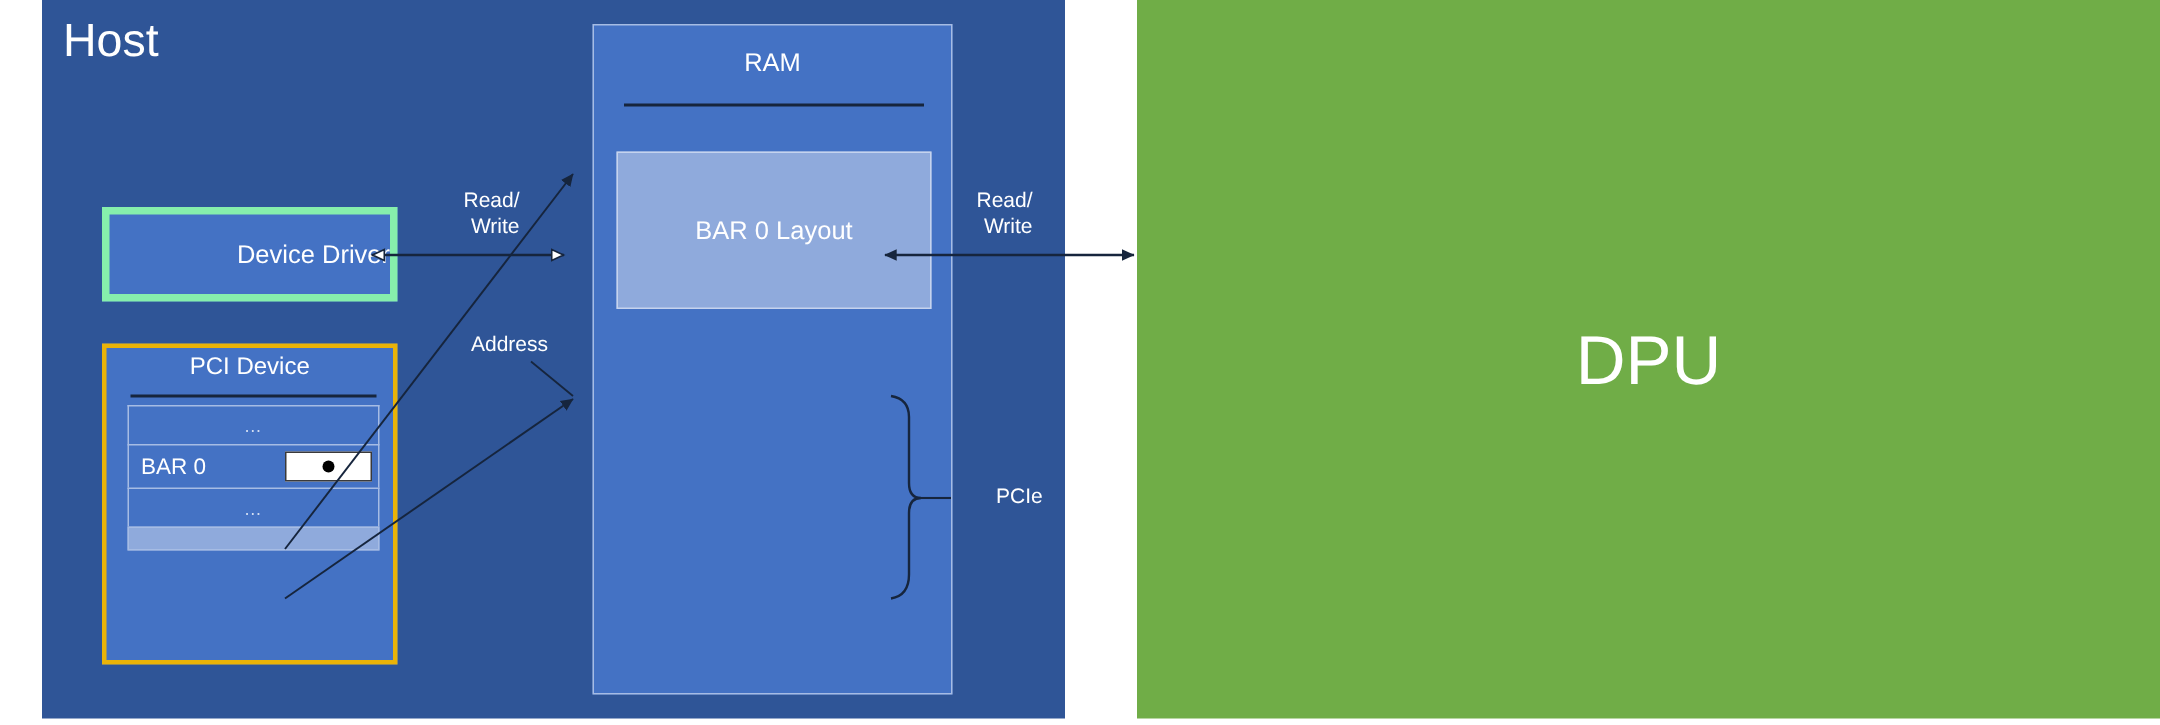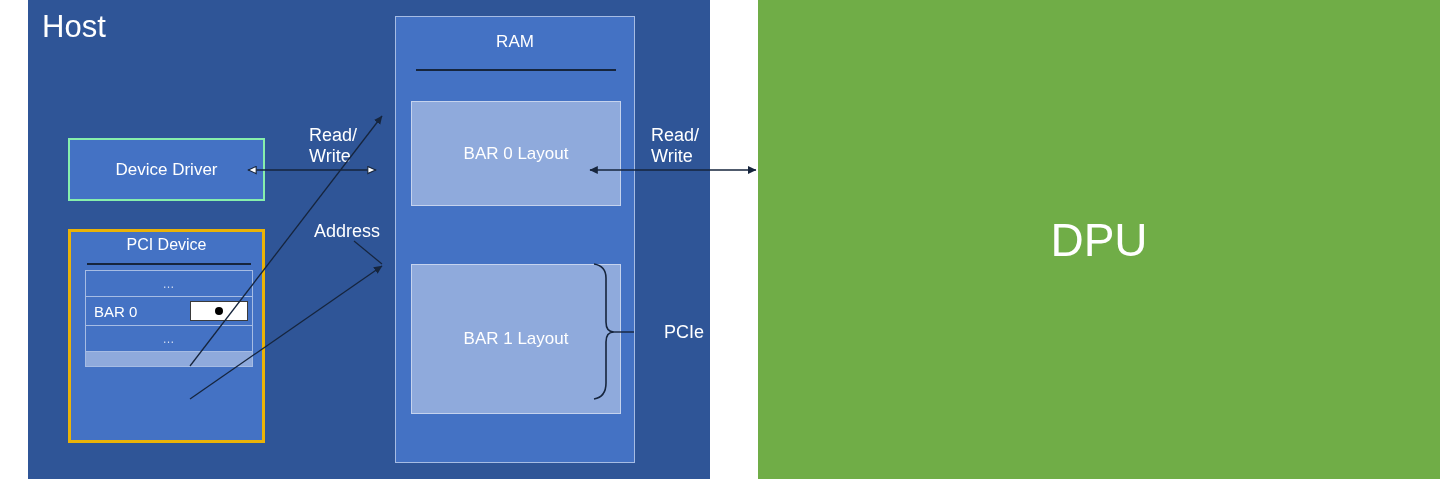--- a/index.html
+++ b/index.html
@@ -43,25 +43,25 @@
   }
 
   
   .device-driver {
     position: absolute;
     left: 40px;
     top: 138px;
     width: 197px;
     height: 63px;
     background: #4472C4;
-    border: 2px solid #86efac;
+    border: 5px solid #86efac;
     box-sizing: border-box;
     display: flex;
     align-items: center;
-    justify-content: center;
+    justify-content: flex-end;
   }
   .device-driver span {
     font-size: 17px;
     color: #ffffff;
   }
 
   
   .pci-device {
     position: absolute;
     left: 40px;
@@ -221,24 +221,24 @@
   }
   .dpu-box span {
     font-size: 46px;
     color: #ffffff;
   }
 
   
   .edge-label {
     position: absolute;
     color: #ffffff;
-    font-size: 18px;
+    font-size: 14px;
     line-height: 1.18;
     white-space: pre-line;
-    text-align: left;
+    text-align: right;
   }
   .label-rw-left   { left: 281px; top: 125px; }
   .label-rw-right  { left: 623px; top: 125px; }
   .label-address   { left: 286px; top: 221px; }
   .label-size      { left: 636px; top: 322px; }
 
   svg.overlay {
     position: absolute;
     left: 0; top: 0;
     width: 1440px;
@@ -286,23 +286,20 @@
     </div>
 
     <div class="ram-box">
       <div class="ram-title">RAM</div>
       <div class="ram-rule"></div>
 
       <div class="bar-layout bar0-layout">
         <span>BAR 0 Layout</span>
       </div>
 
-      <div class="bar-layout bar1-layout">
-        <span>BAR 1 Layout</span>
-      </div>
     </div>
 
     <div class="edge-label label-rw-left">Read/
 Write</div>
     <div class="edge-label label-rw-right">Read/
 Write</div>
     <div class="edge-label label-address">Address</div>
     <div class="edge-label label-size">PCIe</div>
   </div>
 

